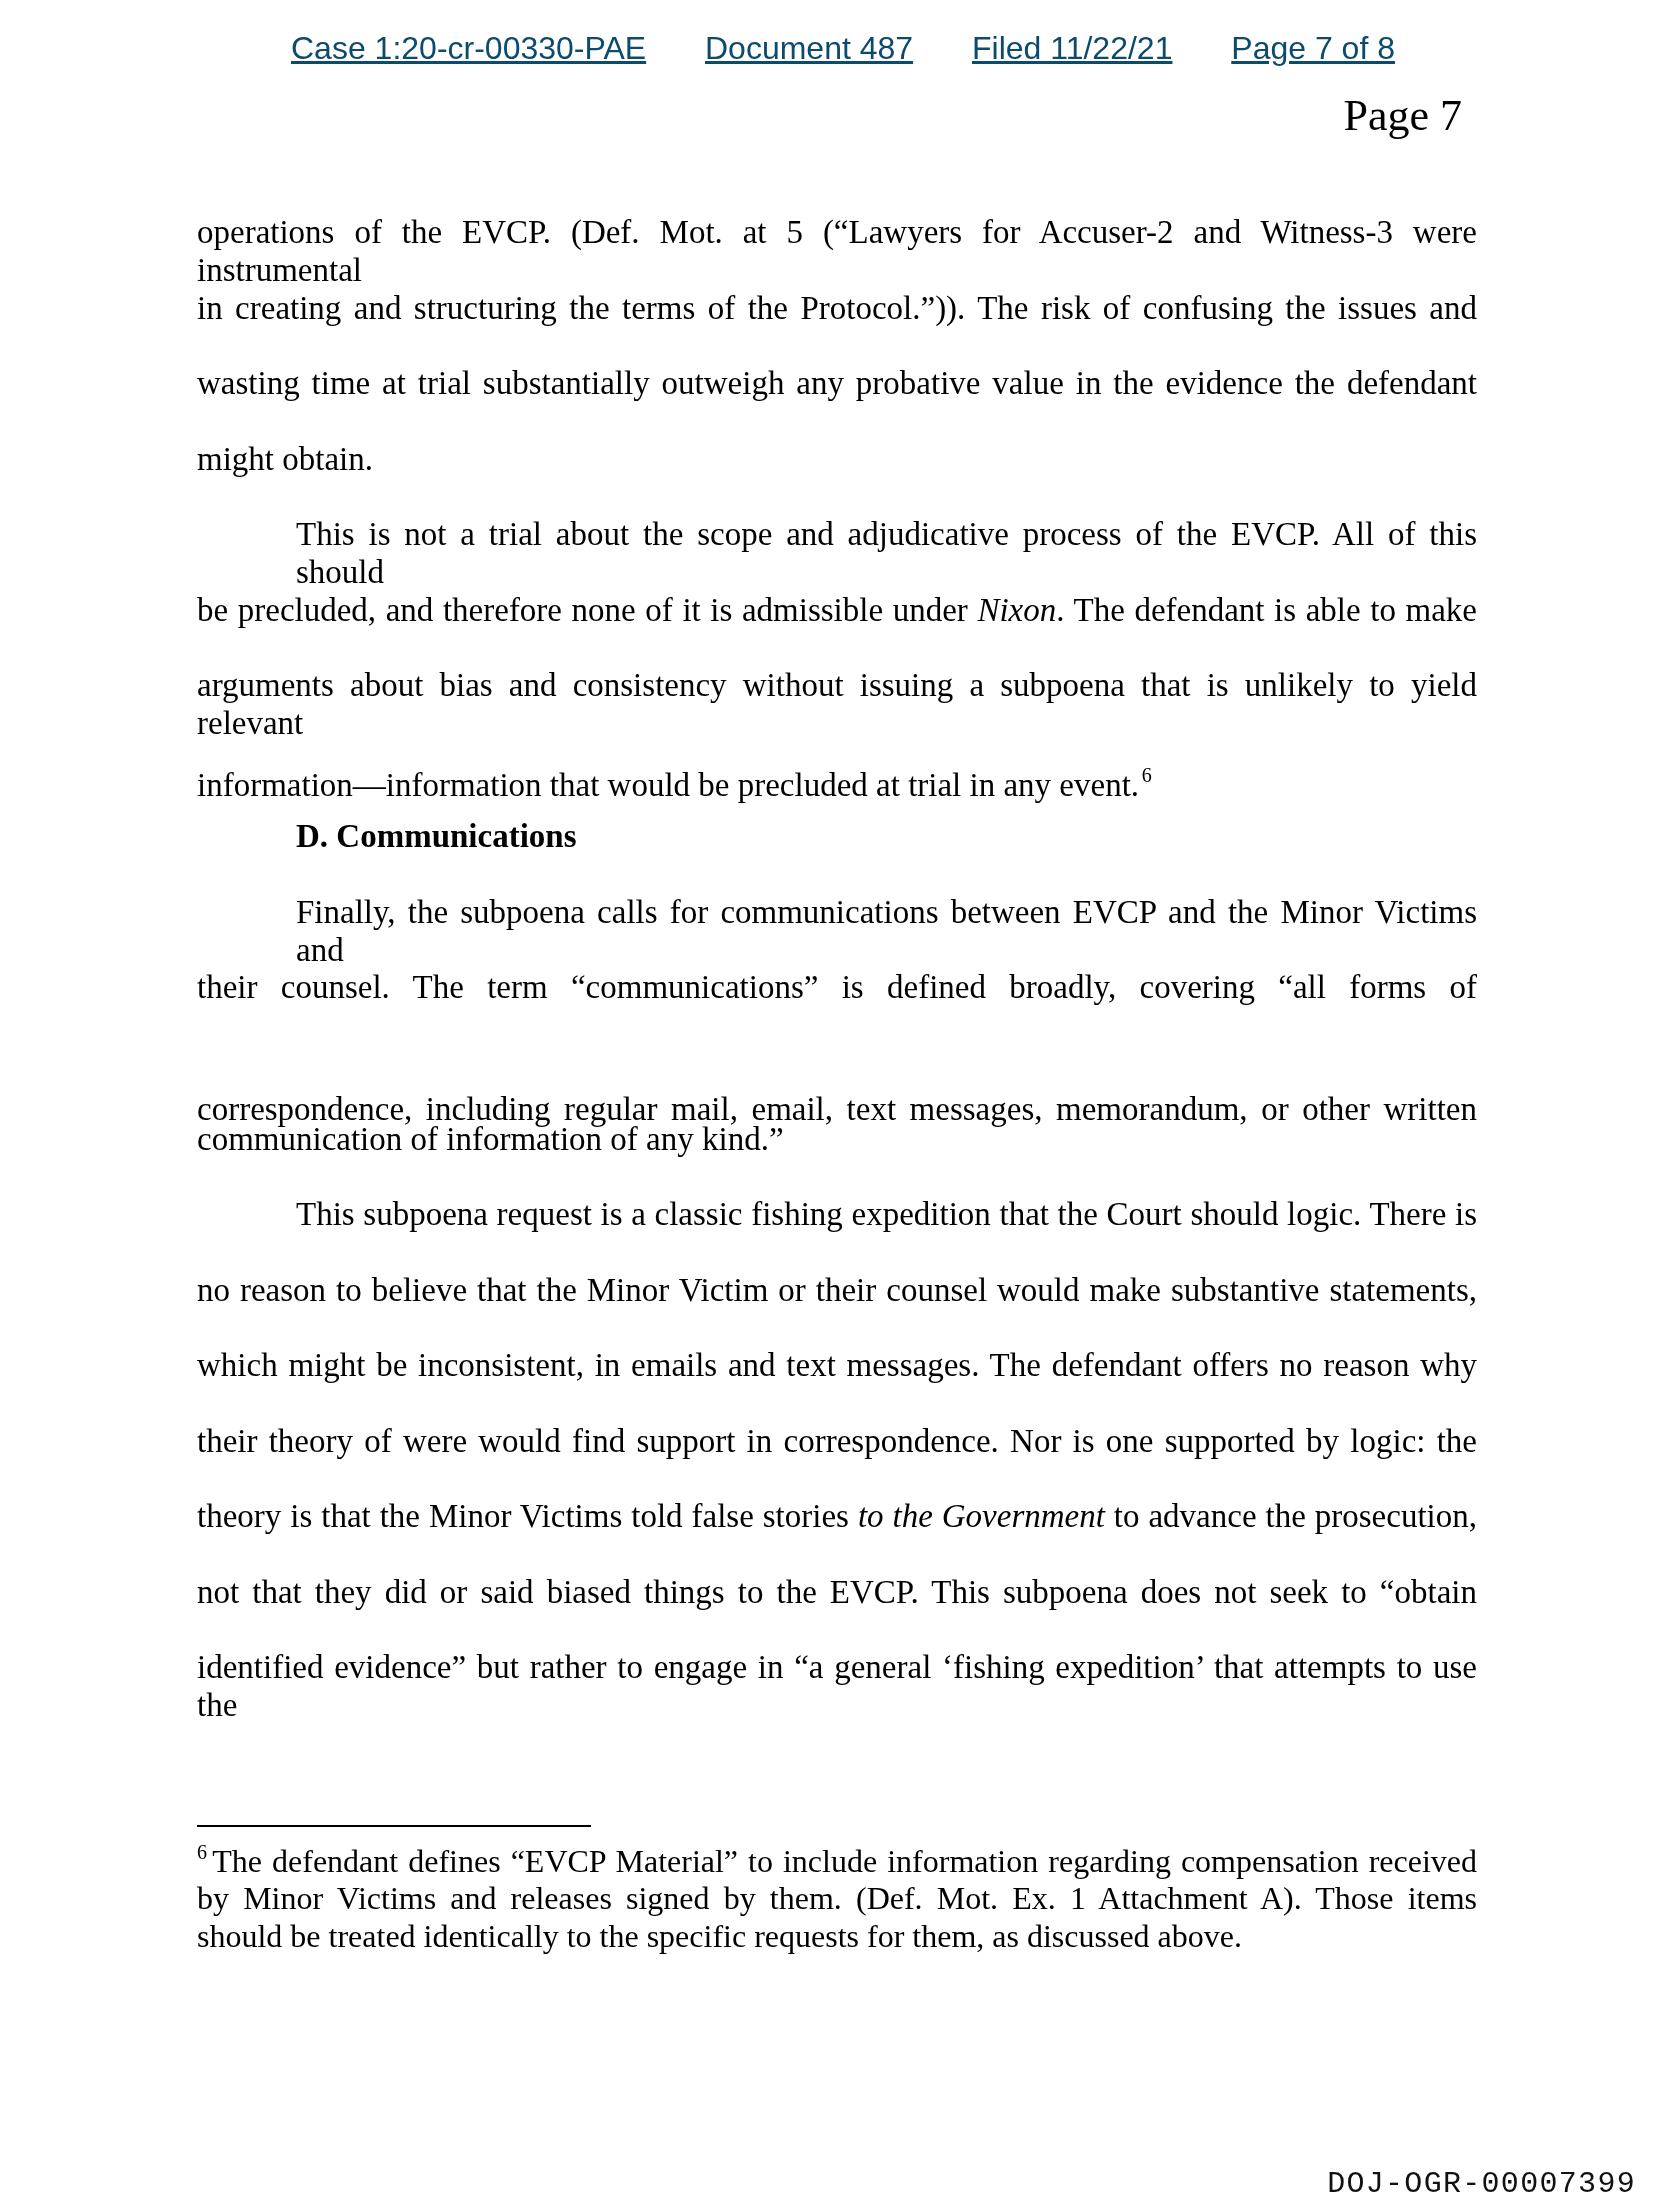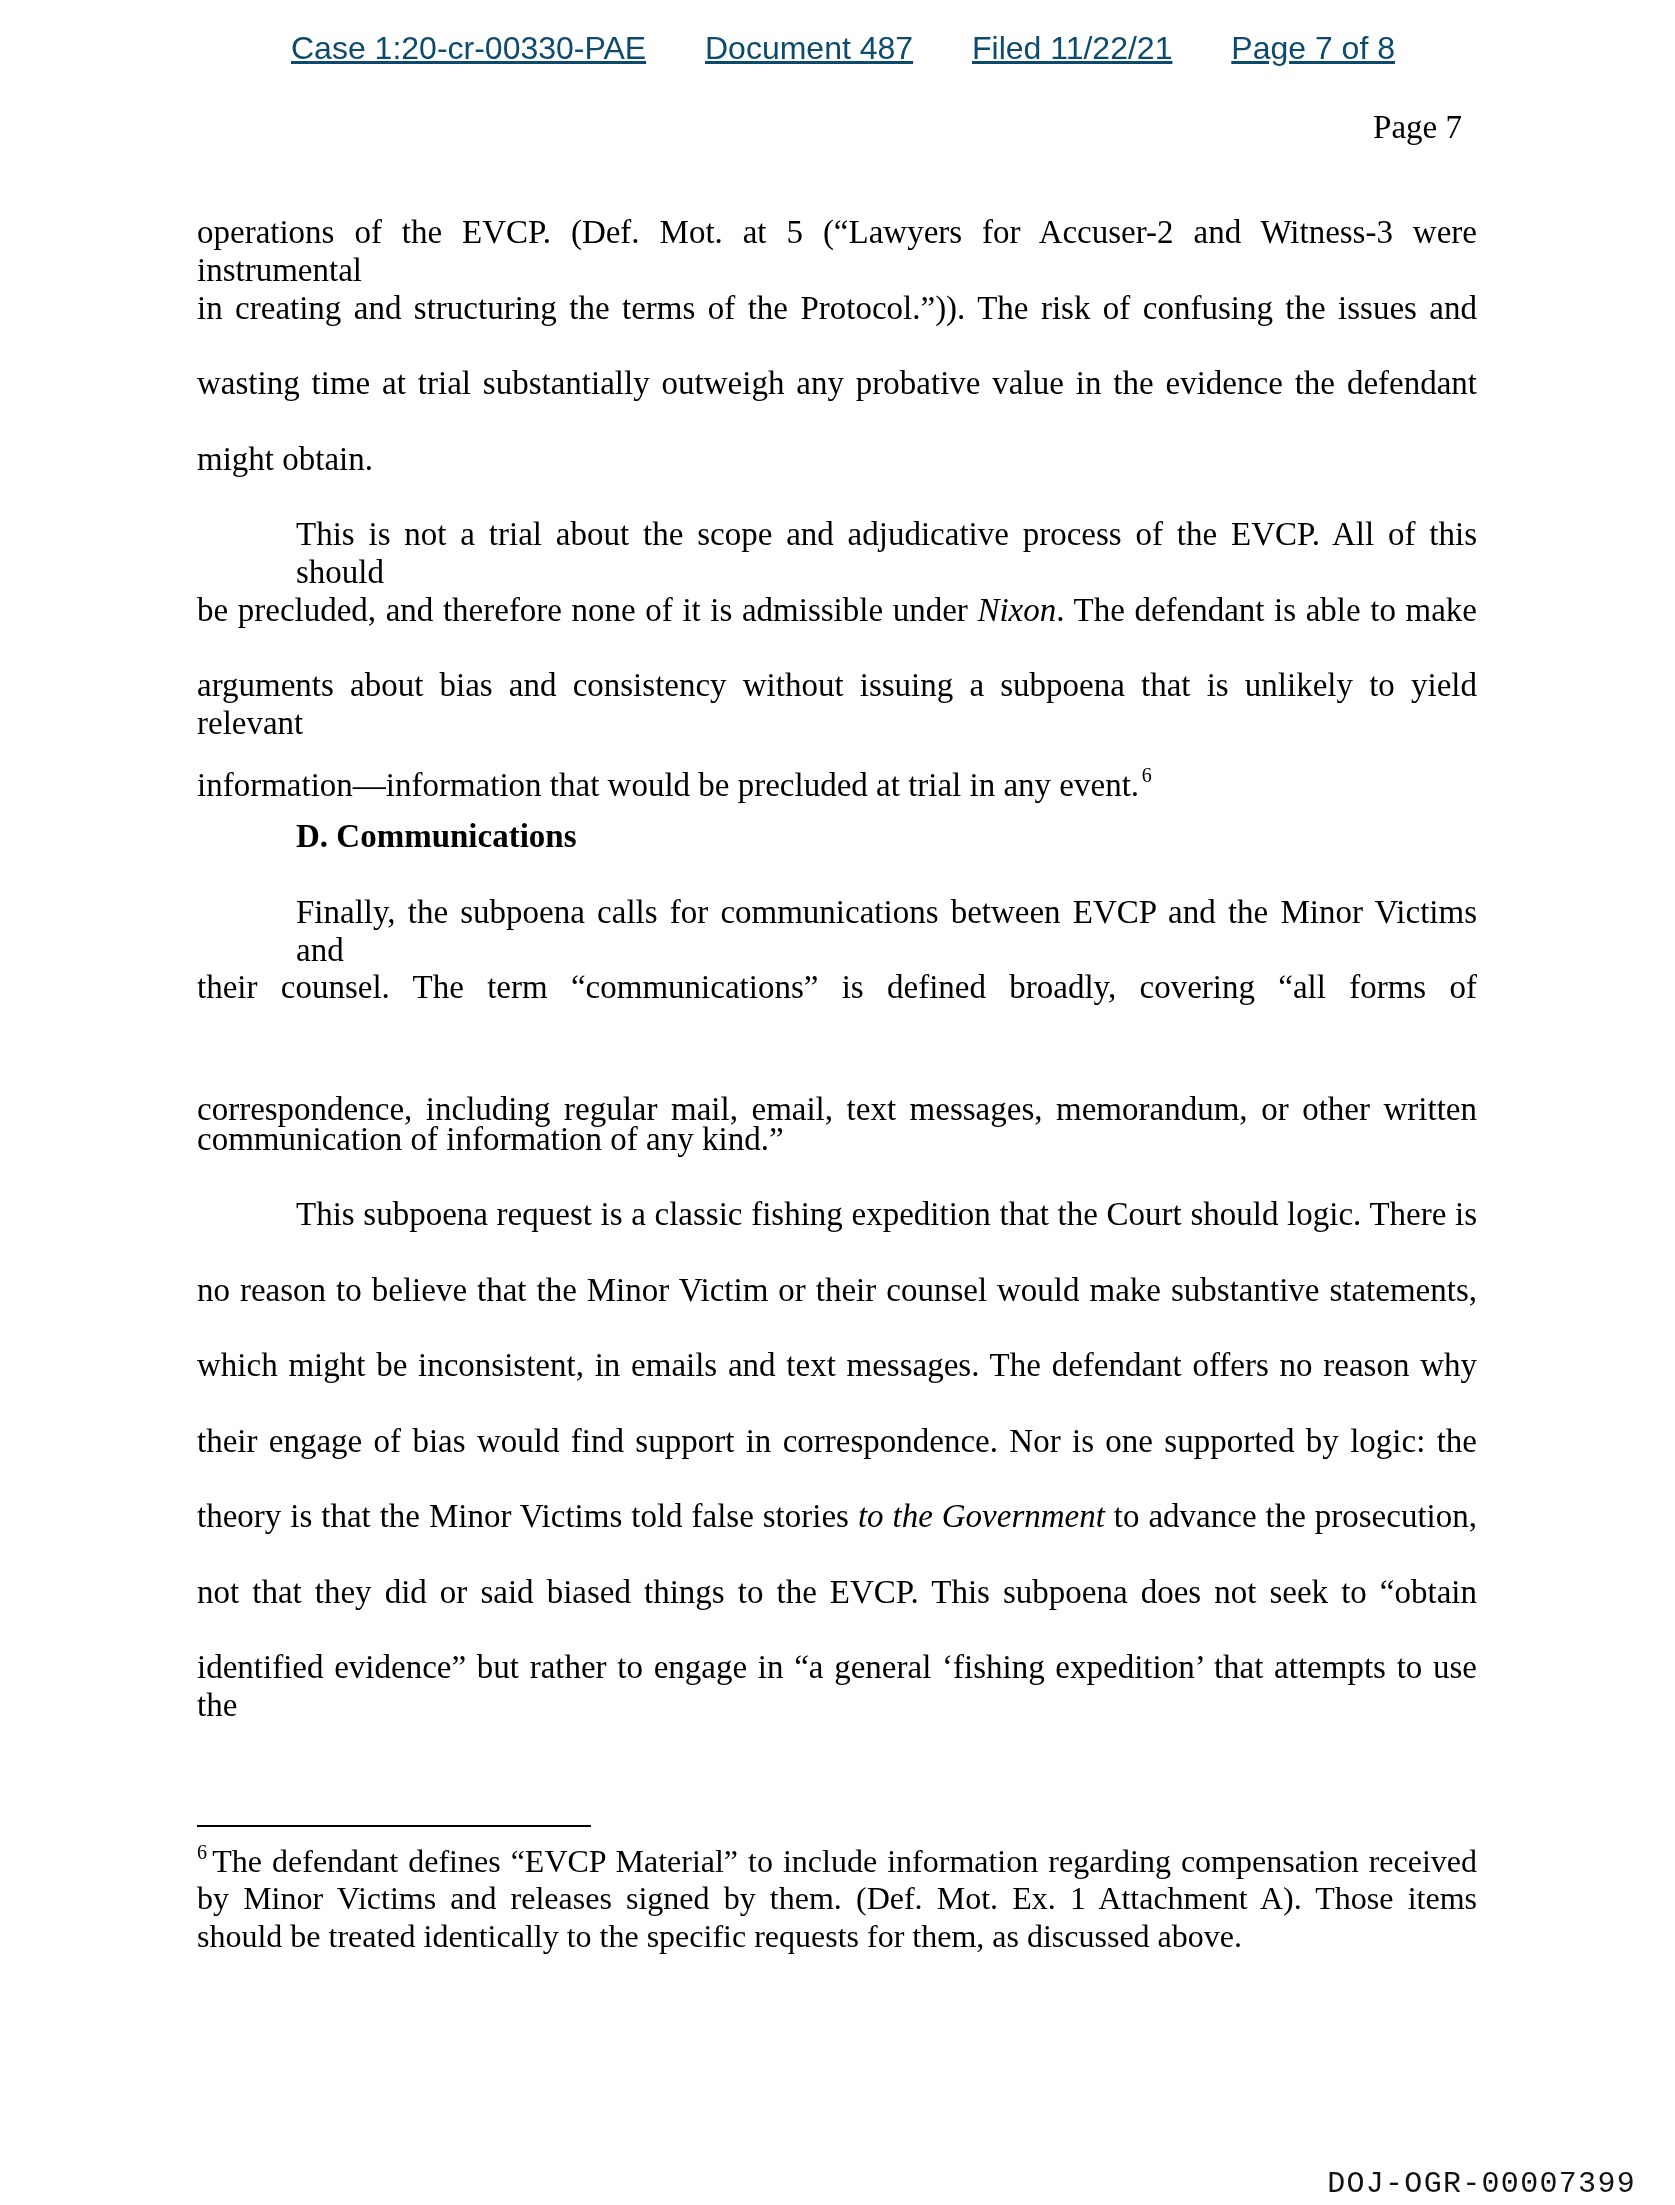--- a/index.html
+++ b/index.html
@@ -24,23 +24,23 @@
       justify-content: space-between;
       font-family: "Liberation Sans", "DejaVu Sans", sans-serif;
       font-size: 32px;
       line-height: 39px;
       color: #0c4a6e;
       white-space: nowrap;
       text-decoration: underline;
     }
     .page-number {
       position: absolute;
-      top: 108px;
+      top: 96px;
       right: 213px;
-      font-size: 33px;
+      font-size: 44px;
       line-height: 39px;
       white-space: nowrap;
       text-align: center;
     }
     .body-area {
       position: absolute;
       left: 197px;
       width: 1280px;
       top: 213px;
     }
@@ -154,21 +154,21 @@
     <div class="line just indent" style="top:680px">Finally, the subpoena calls for communications between EVCP and the Minor Victims and</div>
     <div class="line just" style="top:755px">their counsel.   The term “communications” is defined broadly, covering “all forms of</div>
     <div class="line just" style="top:877px">correspondence, including regular mail, email, text messages, memorandum, or other written</div>
     <div class="line" style="top:907px">communication of information of any kind.”</div>
   </div>
 
   <div>
     <div class="line just indent" style="top:982px">This subpoena request is a classic fishing expedition that the Court should logic.  There is</div>
     <div class="line just" style="top:1058px">no reason to believe that the Minor Victim or their counsel would make substantive statements,</div>
     <div class="line just" style="top:1133px">which might be inconsistent, in emails and text messages.  The defendant offers no reason why</div>
-    <div class="line just" style="top:1209px">their engage of bias would find support in correspondence.  Nor is one supported by logic: the</div>
+    <div class="line just" style="top:1209px">their theory of were would find support in correspondence.  Nor is one supported by logic: the</div>
     <div class="line just" style="top:1284px"><span>theory is that the Minor Victims told false stories </span><span class="ital">to the Government</span><span> to advance the prosecution,</span></div>
     <div class="line just" style="top:1360px">not that they did or said biased things to the EVCP.  This subpoena does not seek to “obtain</div>
     <div class="line just" style="top:1435px">identified evidence” but rather to engage in “a general ‘fishing expedition’ that attempts to use the</div>
   </div>
 </div>
 
 <div class="fn-rule"></div>
 
 <div class="footnote">
   <div class="fn-line just" style="top:0px"><sup>6</sup><span>The defendant defines “EVCP Material” to include information regarding compensation received</span></div>

